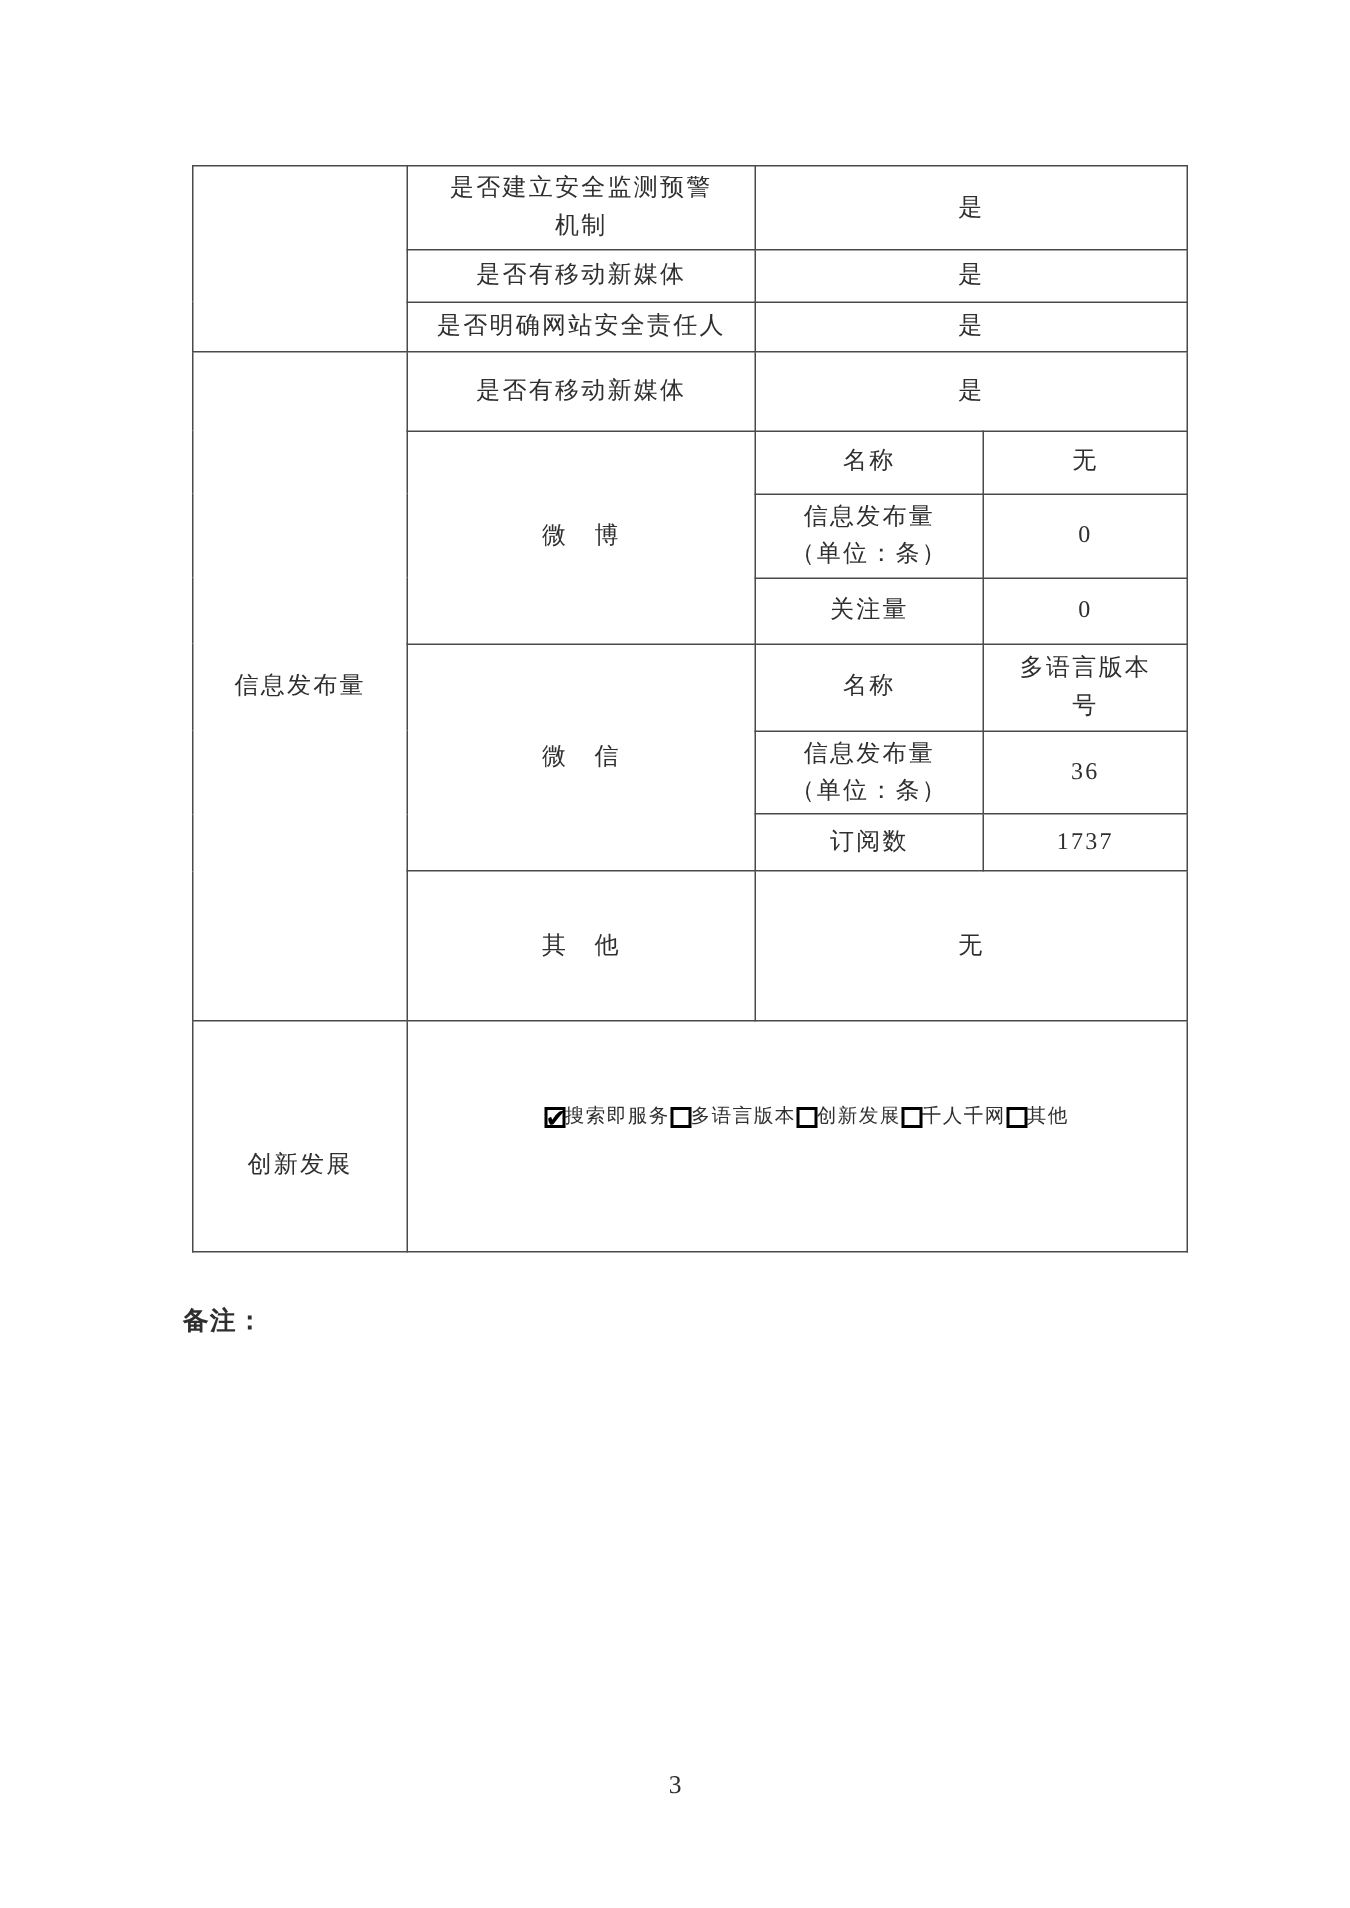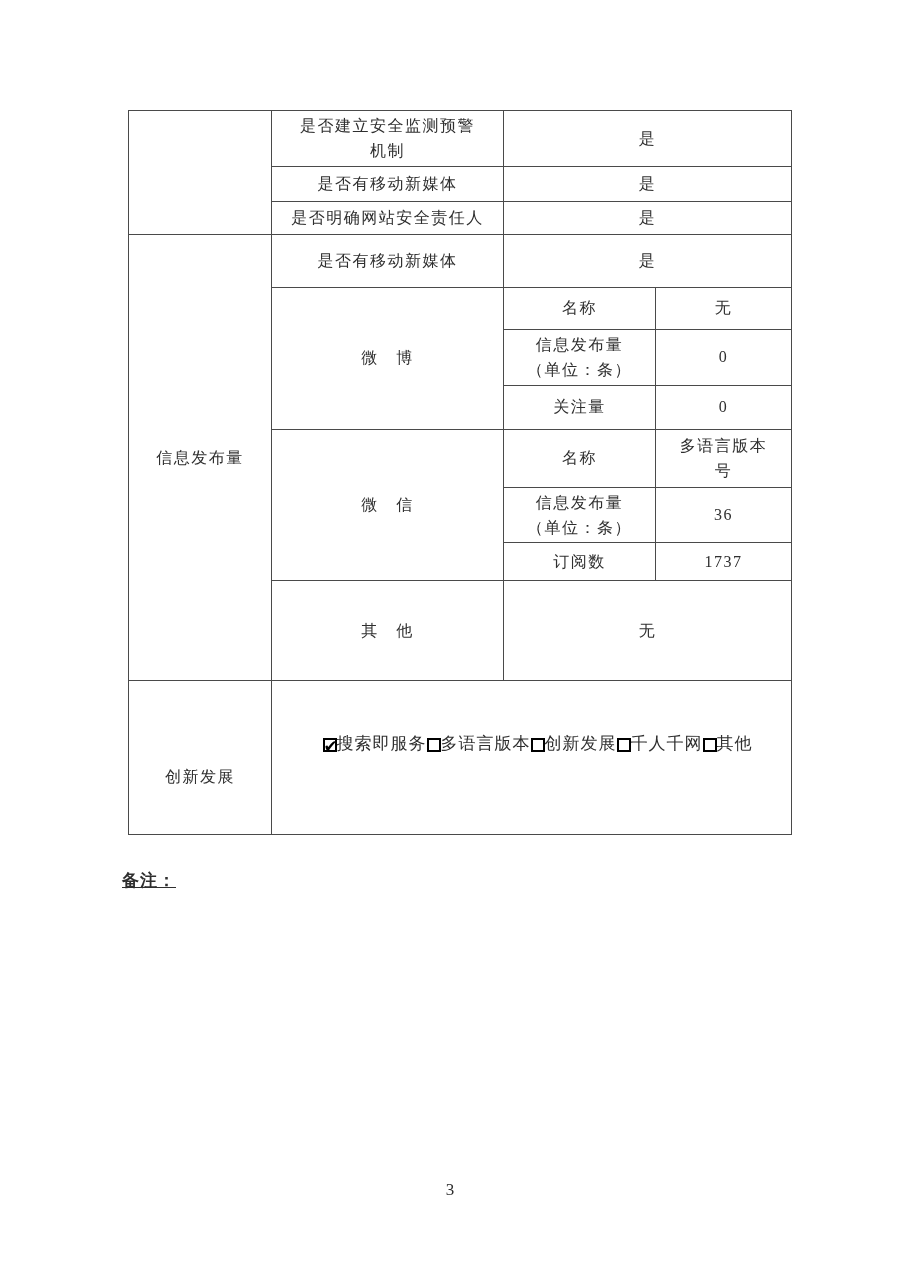--- a/index.html
+++ b/index.html
@@ -45,21 +45,21 @@
   tr.r12 { height: 154px; }
 
   td.innov-label div { transform: translateY(8px); margin-top: 22px; }
 
   .cb-line {
     display: flex;
     align-items: flex-end;
     justify-content: center;
     padding-left: 12px;
     transform: translateY(-13px);
-    font-size: 17px;
+    font-size: 13px;
     letter-spacing: 1px;
     white-space: nowrap;
   }
   .cb-item { display: inline-flex; align-items: center; }
   .cb-box {
     display: inline-block;
     width: 14px; height: 14px;
     border: 2px solid #000000;
     position: relative;
     flex: none;
@@ -75,21 +75,20 @@
     font-family: "DejaVu Sans", sans-serif;
   }
   .cb-label { letter-spacing: 1px; }
 
   .note {
     position: absolute;
     left: 122px; top: 869px;
     font-size: 17px;
     font-weight: bold;
     letter-spacing: 1px;
-    text-decoration: underline;
   }
   .page-number {
     position: absolute;
     left: 0; top: 1180px;
     width: 100%;
     text-align: center;
     font-size: 17px;
   }
 </style>
 </head>

